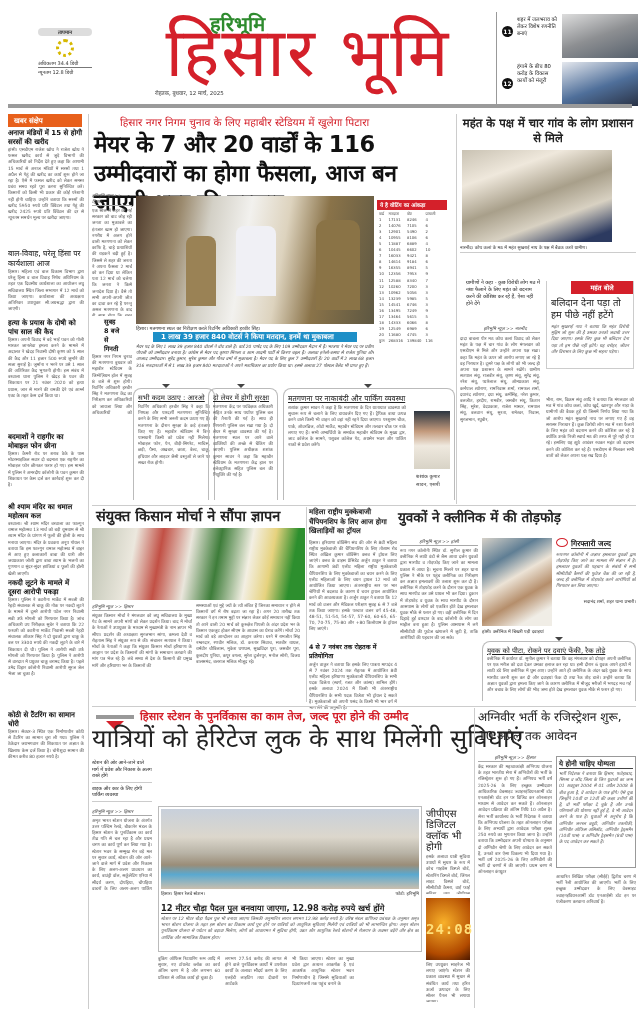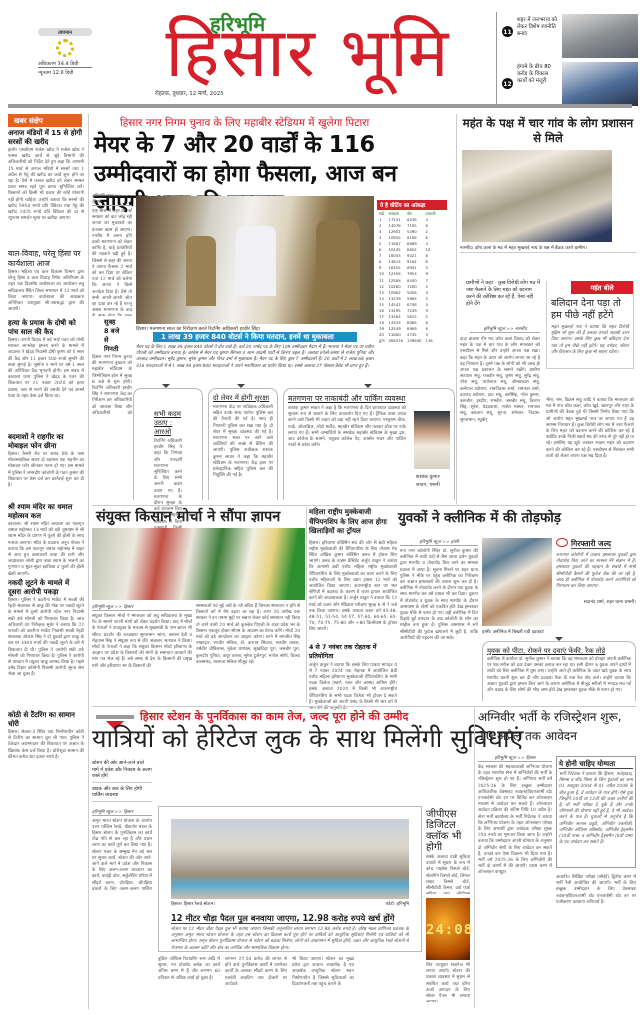--- a/index.html
+++ b/index.html
@@ -245,21 +245,21 @@
         <tr>
           <td>कुल</td>
           <td>268316</td>
           <td>139840</td>
           <td>116</td>
         </tr>
       </tbody>
   </table>
 </div>
 
-<div class="abs box-grey" style="left:133px;top:388px;width:70px;height:112px;padding:20px">
+<div class="abs box-grey" style="left:133px;top:388px;width:82px;height:112px;padding:4px">
   <div class="chev" style="position:absolute;left:28px;top:-5px;border-top-color:#444;border-width:4px 4px 0 4px"></div>
   <div style="font-size:7px;text-decoration:underline;color:#222;margin-bottom:2px">सभी कदम उठाए : आरओ</div>
   <div class="txt" style="height:90px">रिटर्निंग अधिकारी हरबीर सिंह ने कहा कि निष्पक्ष और पारदर्शी मतगणना सुनिश्चित करने के लिए सभी जरूरी कदम उठाए गए हैं। मतगणना के दौरान सुरक्षा के कड़े इंतजाम किए गए हैं। महाबीर स्टेडियम में बिना पासधारी किसी को प्रवेश नहीं मिलेगा। मोबाइल फोन, पेन, बीड़ी-सिगरेट, माचिस, छड़ी, पैसा, अखबार, छाता, बेल्ट, चाकू, हथियार और लाइटर जैसी वस्तुओं ले जाने पर सख्त रोक होगी।</div>
 </div>
 <div class="abs box-grey" style="left:208px;top:388px;width:70px;height:112px;padding:4px">
   <div class="chev" style="position:absolute;left:28px;top:-5px;border-top-color:#444;border-width:4px 4px 0 4px"></div>
   <div style="font-size:7px;text-decoration:underline;color:#222;margin-bottom:2px">दो लेयर में होगी सुरक्षा</div>
   <div class="txt" style="height:90px">मतगणना केंद्र पर पर्यवेक्षक अधिकारी सहित उनके साथ पर्याप्त पुलिस बल की तैनाती की गई है। साथ ही निगरानी पुलिस बल रखा गया है। दो लेयर में सुरक्षा व्यवस्था की गई है। मतगणना स्थल पर आने वाले व्यक्तियों की अच्छे से चैकिंग की जाएगी। पुलिस अधीक्षक शशांक कुमार सावन ने कहा कि महाबीर स्टेडियम के मतगणना केंद्र हाल पर इलेक्ट्रानिक सहित पुलिस बल की नियुक्ति की गई है।</div>
 </div>
 <div class="abs box-grey" style="left:283px;top:388px;width:172px;height:112px;padding:4px">
@@ -337,21 +337,21 @@
   <div class="abs" style="left:4px;top:7px;width:38px;height:4px;background:#999"></div>
   <div class="abs chev" style="left:14px;top:13px"></div>
   <div class="abs" style="left:48px;top:0;font-size:11px;color:#d4202a;font-weight:bold;white-space:nowrap">हिसार स्टेशन के पुनर्विकास का काम तेज, जल्द पूरा होने की उम्मीद</div>
   <div class="abs" style="left:0;top:16px;font-size:25px;line-height:30px;color:#222;white-space:nowrap">यात्रियों को हेरिटेज लुक के साथ मिलेंगी सुविधाएं</div>
   <div class="abs" style="left:0;top:52px;width:60px">
     <div class="bullet" style="border-bottom:1px solid #ccc;padding-bottom:2px;margin-bottom:3px;font-size:4.8px;line-height:6.5px">स्टेशन की ओर आने-जाने वाले मार्ग में प्रवेश और निकास के अलग रास्ते होंगे</div>
     <div class="bullet" style="border-bottom:1px solid #ccc;padding-bottom:2px;font-size:4.8px;line-height:6.5px">बाइक और कार के लिए होगी पार्किंग व्यवस्था</div>
     <div class="byline" style="margin-top:6px">हरिभूमि न्यूज़ &gt;&gt; हिसार</div>
     <div class="txt" style="height:72px">अमृत भारत स्टेशन योजना के अंतर्गत उत्तर पश्चिम रेलवे, बीकानेर मंडल के हिसार स्टेशन के पुनर्विकास का कार्य तीव्र गति से चल रहा है और प्रथम चरण का कार्य पूर्ण कर लिया गया है। स्टेशन भवन के सम्मुख मेन बड़े मल पर सुधार कार्य, स्टेशन की ओर आने-जाने वाले मार्ग में प्रवेश और निकास के लिए अलग-अलग प्रावधान का कार्य, बाउंड्री वॉल, सर्कुलेटिंग एरिया में सौंदर्य करण, दोपहिया, चौपहिया वाहनों के लिए अलग-अलग पार्किंग सुविधा,</div>
   </div>
-  <div class="abs" style="left:66px;top:98px;width:264px;height:146px;border:1px solid #bbb;padding:12px">
+  <div class="abs" style="left:66px;top:98px;width:264px;height:146px;border:1px solid #bbb;padding:2px">
     <div class="img" style="width:100%;height:80px;background:linear-gradient(180deg,#c8d0db 0%,#dcd7cc 35%,#b8b3a6 55%,#9a8d78 70%,#5aa9d0 82%,#cbbfae 100%)"></div>
     <div style="display:flex;justify-content:space-between;font-size:4.5px;color:#333;margin-top:1px">
       <span>हिसार। हिसार रेलवे स्टेशन।</span>
       <span>फोटो: हरिभूमि</span>
     </div>
     <div style="font-size:8.3px;font-weight:bold;color:#222;margin-top:4px;border-bottom:1px solid #444;display:inline-block">12 मीटर चौड़ा पैदल पुल बनवाया जाएगा, 12.98 करोड़ रुपये खर्च होंगे</div>
     <div class="txt" style="height:36px;margin-top:1px;font-style:italic">स्टेशन पर 12 मीटर चौड़ा पैदल पुल भी बनाया जाएगा जिसकी अनुमानित लागत लगभग 12.98 करोड़ रुपये है। वरिष्ठ मंडल वाणिज्य प्रबंधक के अनुसार अमृत भारत स्टेशन योजना के तहत इस स्टेशन का विकास कार्य पूरा होने पर यात्रियों को आधुनिक सुविधाएं मिलेंगी एवं यात्रियों को भी लाभान्वित होगा। अमृत स्टेशन पुनर्विकास योजना से पर्यटन को बढ़ावा मिलेगा, लोगों को आवागमन में सुविधा होगी, उन्नत और आधुनिक रेलवे स्टेशनों से रोजगार के अवसर बढ़ेंगे और क्षेत्र का आर्थिक और सामाजिक विकास होगा।</div>
   </div>
   <div class="abs" style="left:66px;top:248px;width:264px;display:flex;gap:5px">
     <div class="txt" style="width:62px;height:42px">बुकिंग ऑफिस रिटायरिंग रूम आदि में सुधार, नए टॉयलेट ब्लॉक का कार्य अंतिम चरण में है और लगभग 60 प्रतिशत से अधिक कार्य हो चुका है।</div>

